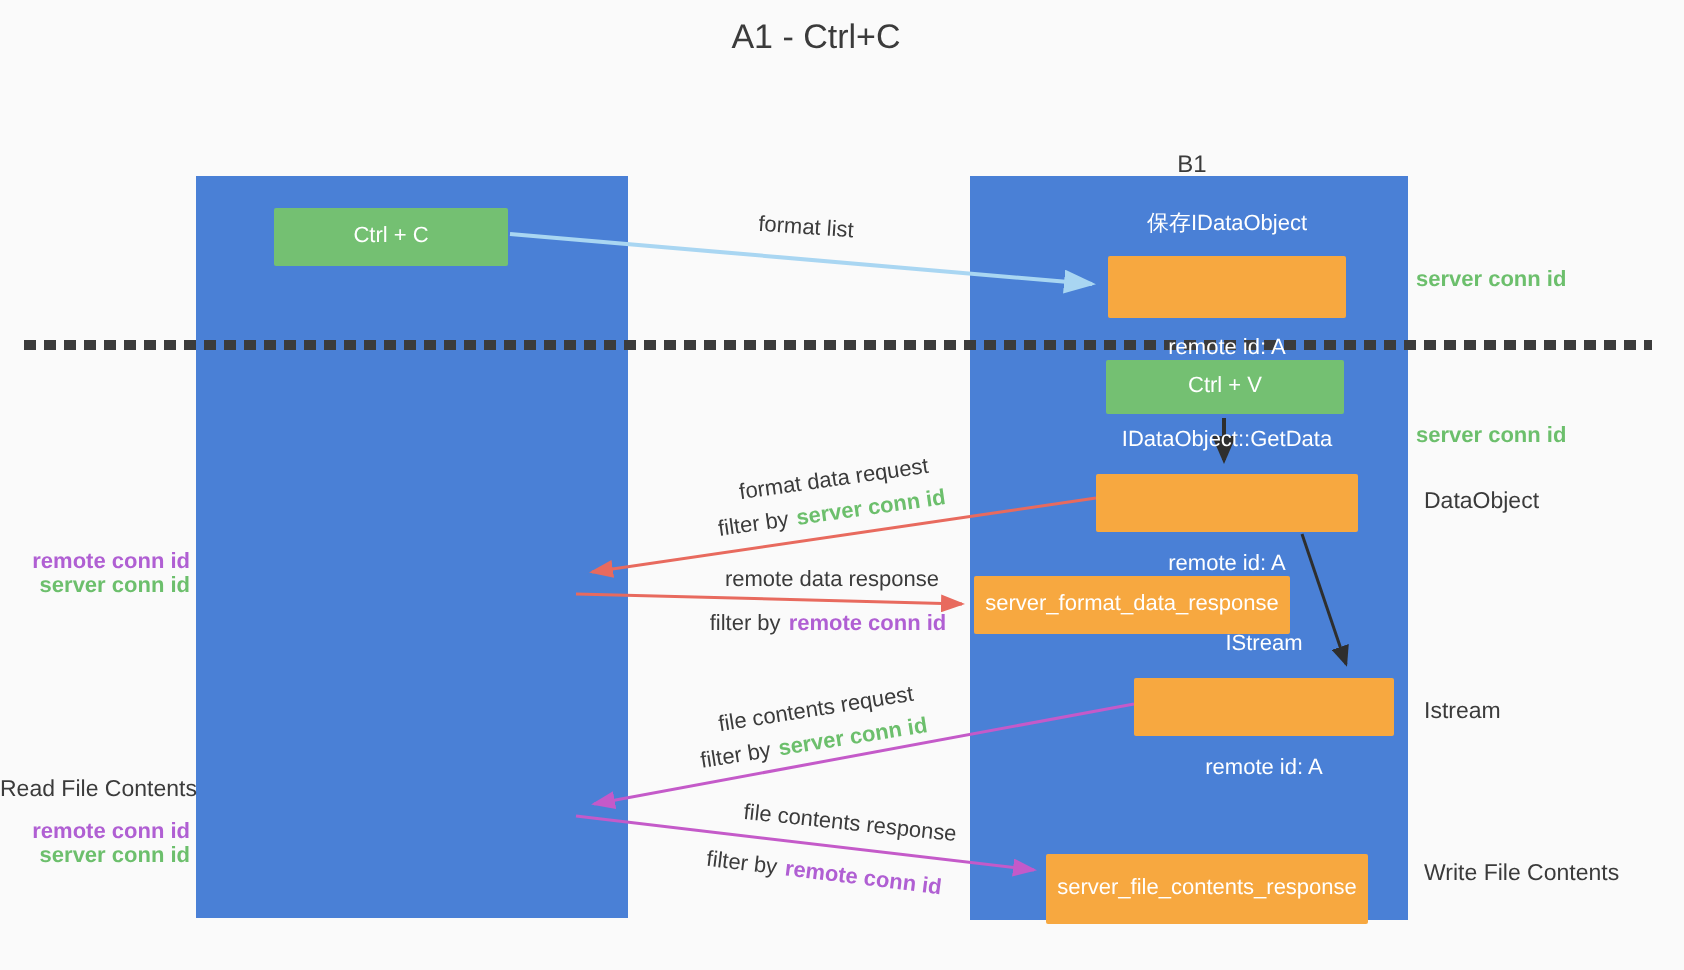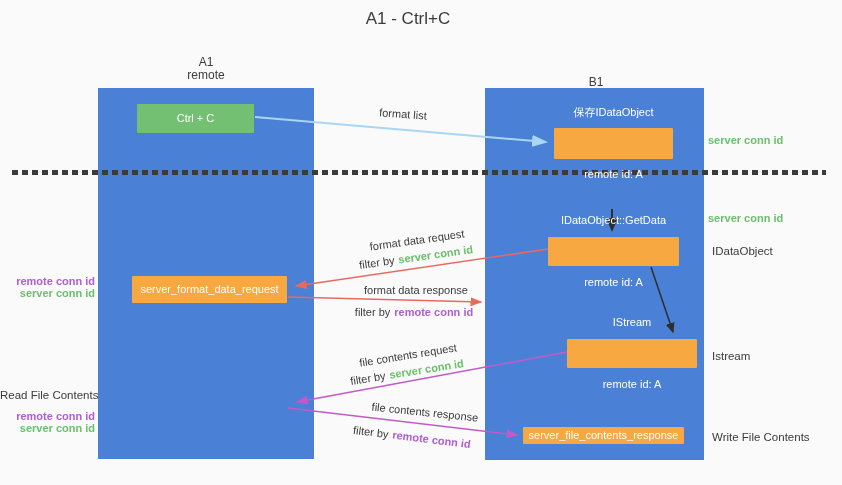--- a/index.html
+++ b/index.html
@@ -41,45 +41,41 @@
   .green{background:var(--box-green);}
   .orange{background:var(--box-orange);gap:48px;}
   #n-ctrl-c{left:137px;top:104px;width:117px;height:29px;}
   #n-save{left:554px;top:128px;width:119px;height:31px;}
   #n-ctrl-v{left:553px;top:180px;width:119px;height:27px;}
   #n-getdata{left:548px;top:237px;width:131px;height:29px;}
   #n-format-req{left:132px;top:276px;width:155px;height:27px;}
   #n-format-resp{left:487px;top:288px;width:158px;height:29px;}
   #n-istream{left:567px;top:339px;width:130px;height:29px;}
   #n-file-req{left:128px;top:393px;width:159px;height:25px;}
-  #n-file-resp{left:523px;top:427px;width:161px;height:17px;}
+  #n-file-resp{left:523px;top:427px;width:161px;height:35px;}
 
   .alabel{position:absolute;z-index:6;font-size:11px;color:var(--text-dark);white-space:nowrap;
           transform:translate(-50%,-50%);}
   .kw-green{color:var(--text-green);font-weight:bold;margin-left:4px;}
   .kw-purple{color:var(--text-purple);font-weight:bold;margin-left:4px;}
 
   .side{position:absolute;z-index:6;font-size:11.5px;color:var(--text-dark);white-space:nowrap;}
   .side .green-t,.green-t{color:var(--text-green);font-weight:bold;font-size:11px;}
   .side .purple-t,.purple-t{color:var(--text-purple);font-weight:bold;font-size:11px;}
   .left-group{width:95px;text-align:right;line-height:11.5px;}
 </style>
 </head>
 <body>
 
 <div id="stage">
 
   <div class="title">
     <div>A1 - Ctrl+C</div>
   </div>
 
-  <div class="col-header" id="hdr-a1">
-    <div>A1</div>
-    <div>remote</div>
-  </div>
   <div class="col-header" id="hdr-b1">
     <div>B1</div>
     <div>connection</div>
   </div>
 
   <div class="column" id="col-a1"></div>
   <div class="column" id="col-b1"></div>
 
   <div class="divider"></div>
 
@@ -107,43 +103,46 @@
     <line x1="288" y1="408" x2="517" y2="435" class="ln-magenta" stroke-width="1.5" marker-end="url(#mh-magenta)"></line>
   </svg>
 
   <div class="node green" id="n-ctrl-c">
     <div>Ctrl + C</div>
   </div>
   <div class="node orange" id="n-save">
     <div>保存IDataObject</div>
     <div>remote id: A</div>
   </div>
+  <div class="node green" id="n-ctrl-v">
+    <div>Ctrl + V</div>
+  </div>
   <div class="node orange" id="n-getdata">
     <div>IDataObject::GetData</div>
     <div>remote id: A</div>
   </div>
-  <div class="node orange" id="n-format-req">
-    <div>server_format_data_request</div>
+  <div class="node orange" id="n-format-resp">
+    <div>server_format_data_response</div>
   </div>
   <div class="node orange" id="n-istream">
     <div>IStream</div>
     <div>remote id: A</div>
   </div>
   <div class="node orange" id="n-file-resp">
     <div>server_file_contents_response</div>
   </div>
 
   <div class="alabel" style="left:403px;top:114px;transform:translate(-50%,-50%) rotate(4deg);">format list</div>
 
   <div class="alabel" style="left:417px;top:240px;transform:translate(-50%,-50%) rotate(-8deg);">format data request</div>
   <div class="alabel" style="left:416px;top:257px;transform:translate(-50%,-50%) rotate(-8deg);">
     <span>filter by</span><span class="kw-green">server conn id</span>
   </div>
 
-  <div class="alabel" style="left:416px;top:290px;transform:translate(-50%,-50%);">format data response</div>
+  <div class="alabel" style="left:416px;top:290px;transform:translate(-50%,-50%);">remote data response</div>
   <div class="alabel" style="left:414px;top:312px;transform:translate(-50%,-50%);">
     <span>filter by</span><span class="kw-purple">remote conn id</span>
   </div>
 
   <div class="alabel" style="left:408px;top:355px;transform:translate(-50%,-50%) rotate(-9deg);">file contents request</div>
   <div class="alabel" style="left:407px;top:372px;transform:translate(-50%,-50%) rotate(-9deg);">
     <span>filter by</span><span class="kw-green">server conn id</span>
   </div>
 
   <div class="alabel" style="left:425px;top:412px;transform:translate(-50%,-50%) rotate(6deg);">file contents response</div>
@@ -156,17 +155,17 @@
     <div class="green-t">server conn id</div>
   </div>
   <div class="side" style="left:0;top:389px;width:84px;text-align:right;">Read File Contents</div>
   <div class="side left-group" style="left:0;top:411px;">
     <div class="purple-t">remote conn id</div>
     <div class="green-t">server conn id</div>
   </div>
 
   <div class="side green-t" style="left:708px;top:134px;">server conn id</div>
   <div class="side green-t" style="left:708px;top:212px;">server conn id</div>
-  <div class="side" style="left:712px;top:245px;">IDataObject</div>
+  <div class="side" style="left:712px;top:245px;">DataObject</div>
   <div class="side" style="left:712px;top:350px;">Istream</div>
   <div class="side" style="left:712px;top:431px;">Write File Contents</div>
 
 </div>
 
 </body></html>

